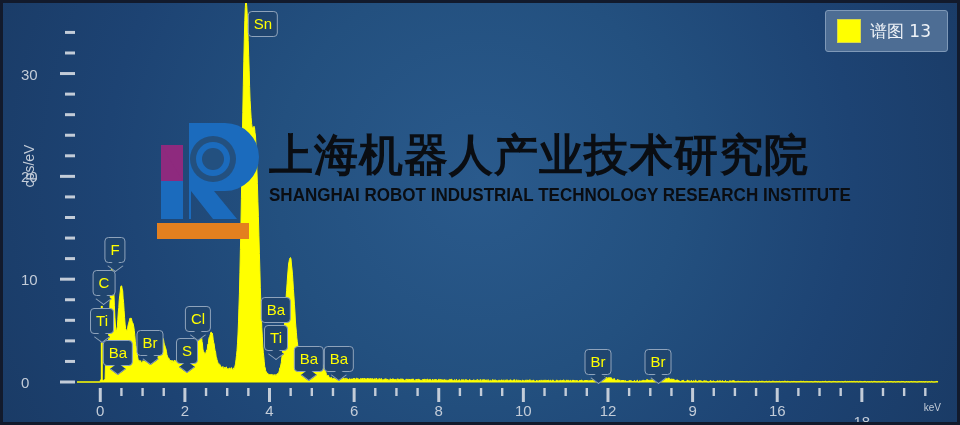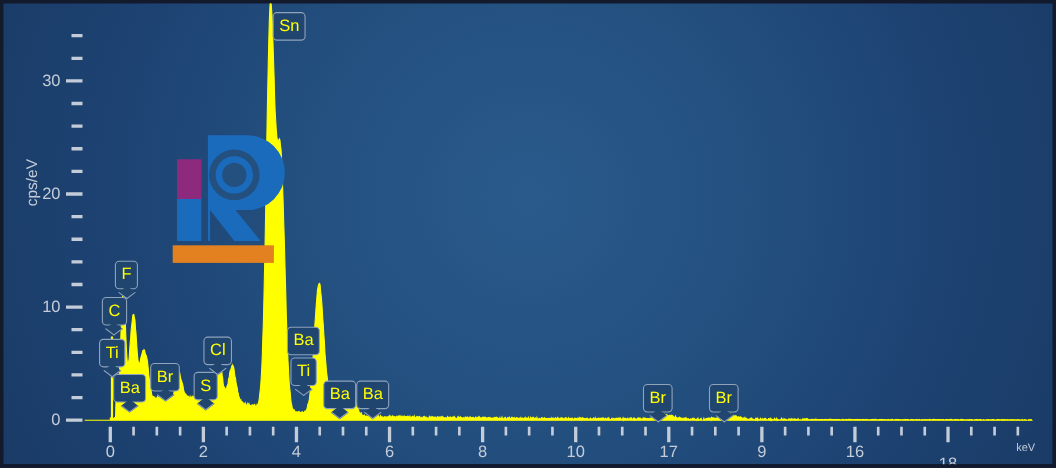--- a/index.html
+++ b/index.html
@@ -58,21 +58,21 @@
     left:-14px;top:155px;
     width:80px;
     text-align:center;
     color:#c3ccd8;
     font-size:14px;
     transform:rotate(-90deg);
     transform-origin:center center;
     white-space:nowrap;
   }
   .xtick-label{position:absolute;color:#c3ccd8;font-size:15px;transform:translateX(-50%);}
-  .ytick-label{position:absolute;color:#c3ccd8;font-size:15px;transform:translateY(-50%);text-align:right;}
+  .ytick-label{position:absolute;color:#c3ccd8;font-size:15px;transform:translateY(-50%);}
   #kev-label{position:absolute;color:#c3ccd8;font-size:10px;right:16px;top:399px;}
 
   
   .peak-label{
     position:absolute;
     box-sizing:border-box;
     background:#20456f;
     border:1px solid #8fa3bb;
     border-radius:4px;
     color:#ffff00;
@@ -198,30 +198,34 @@
       <path d="M10 30 L32 30 L32 66 Z" fill="#8e2a7e"></path>
       <path d="M10 66 L32 66 L32 104 L10 104 Z" fill="#1b6bbd"></path>
       <path d="M38 8 L74 8 A34 34 0 0 1 74 76 L63 76 L86 104 L62 104 L40 76 L40 104 L38 104 Z" fill="#1b6bbd"></path>
       <circle cx="62" cy="44" r="23" fill="#23507f"></circle>
       <g fill="#1b6bbd">
         <circle cx="62" cy="44" r="17"></circle>
       </g>
       <circle cx="62" cy="44" r="11" fill="#23507f"></circle>
       <rect x="6" y="108" width="92" height="16" fill="#e3801f"></rect>
     </svg>
+    <div id="wm-text">
+      <div id="wm-cn">上海机器人产业技术研究院</div>
+      <div id="wm-en">SHANGHAI ROBOT INDUSTRIAL TECHNOLOGY RESEARCH INSTITUTE</div>
+    </div>
   </div>
 
   <div id="axis-text">
       <div class="xtick-label" style="left: 97.2703px; top: 399px;">0</div>
       <div class="xtick-label" style="left: 181.889px; top: 399px;">2</div>
       <div class="xtick-label" style="left: 266.509px; top: 399px;">4</div>
       <div class="xtick-label" style="left: 351.128px; top: 399px;">6</div>
       <div class="xtick-label" style="left: 435.747px; top: 399px;">8</div>
       <div class="xtick-label" style="left: 520.366px; top: 399px;">10</div>
-      <div class="xtick-label" style="left: 604.985px; top: 399px;">17</div>
+      <div class="xtick-label" style="left: 604.985px; top: 399px;">12</div>
       <div class="xtick-label" style="left: 689.604px; top: 399px;">9</div>
       <div class="xtick-label" style="left: 774.224px; top: 399px;">16</div>
       <div class="xtick-label" style="left: 858.843px; top: 410px;">18</div>
       <div class="ytick-label" style="left: 18px; width: 34px; top: 379px;">0</div>
       <div class="ytick-label" style="left: 18px; width: 34px; top: 276.183px;">10</div>
       <div class="ytick-label" style="left: 18px; width: 34px; top: 173.366px;">20</div>
       <div class="ytick-label" style="left: 18px; width: 34px; top: 70.5493px;">30</div>
     </div>
   <div id="ylabel">cps/eV</div>
   <div id="kev-label">keV</div>
@@ -236,14 +240,18 @@
       <div class="peak-label" style="left: 184px; top: 335px;">S<span class="tail"></span></div>
       <div class="peak-label" style="left: 195px; top: 303px;">Cl<span class="tail"></span></div>
       <div class="peak-label notail" style="left: 273px; top: 294px;">Ba</div>
       <div class="peak-label" style="left: 273px; top: 322px;">Ti<span class="tail"></span></div>
       <div class="peak-label" style="left: 306px; top: 343px;">Ba<span class="tail"></span></div>
       <div class="peak-label" style="left: 336px; top: 343px;">Ba<span class="tail"></span></div>
       <div class="peak-label" style="left: 595px; top: 346px;">Br<span class="tail"></span></div>
       <div class="peak-label" style="left: 655px; top: 346px;">Br<span class="tail"></span></div>
     </div>
 
+  <div id="legend">
+    <div id="legend-swatch"></div>
+    <div id="legend-text">谱图 13</div>
+  </div>
 
 </div>
 
 </body></html>

